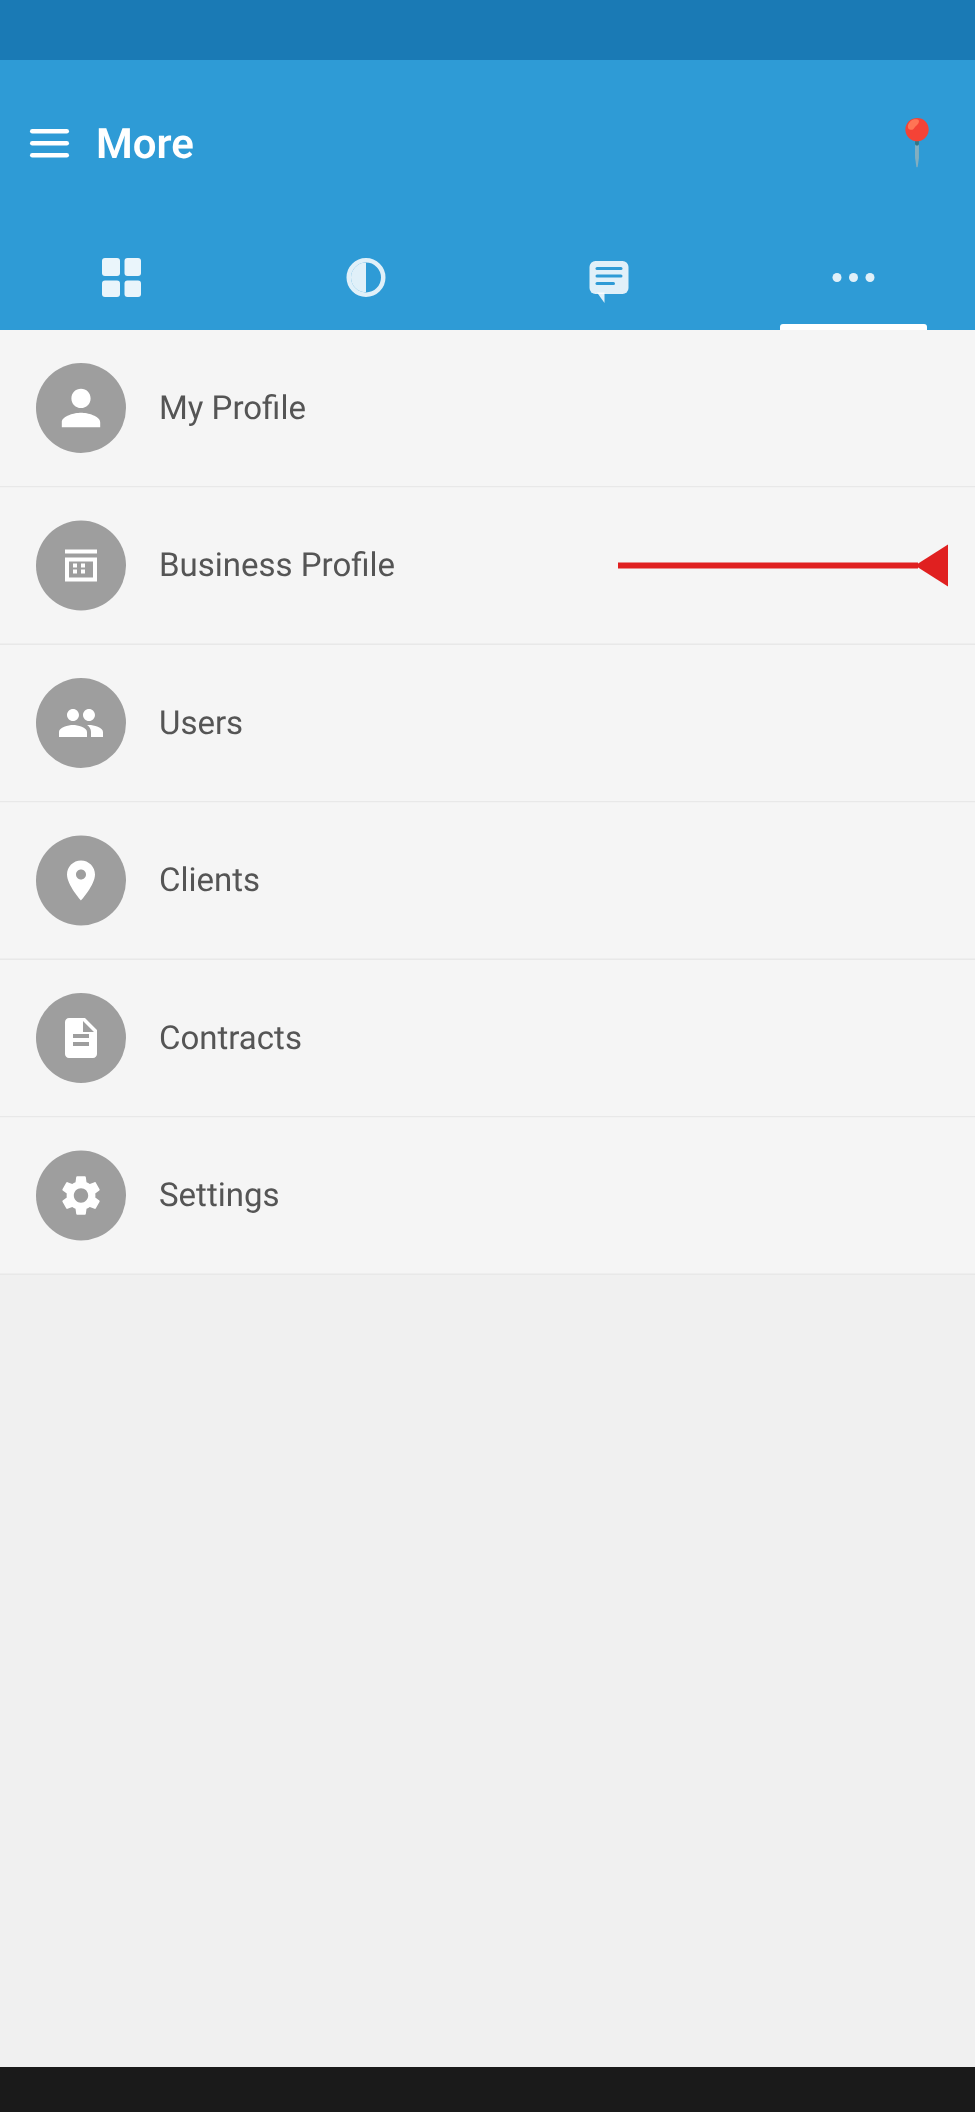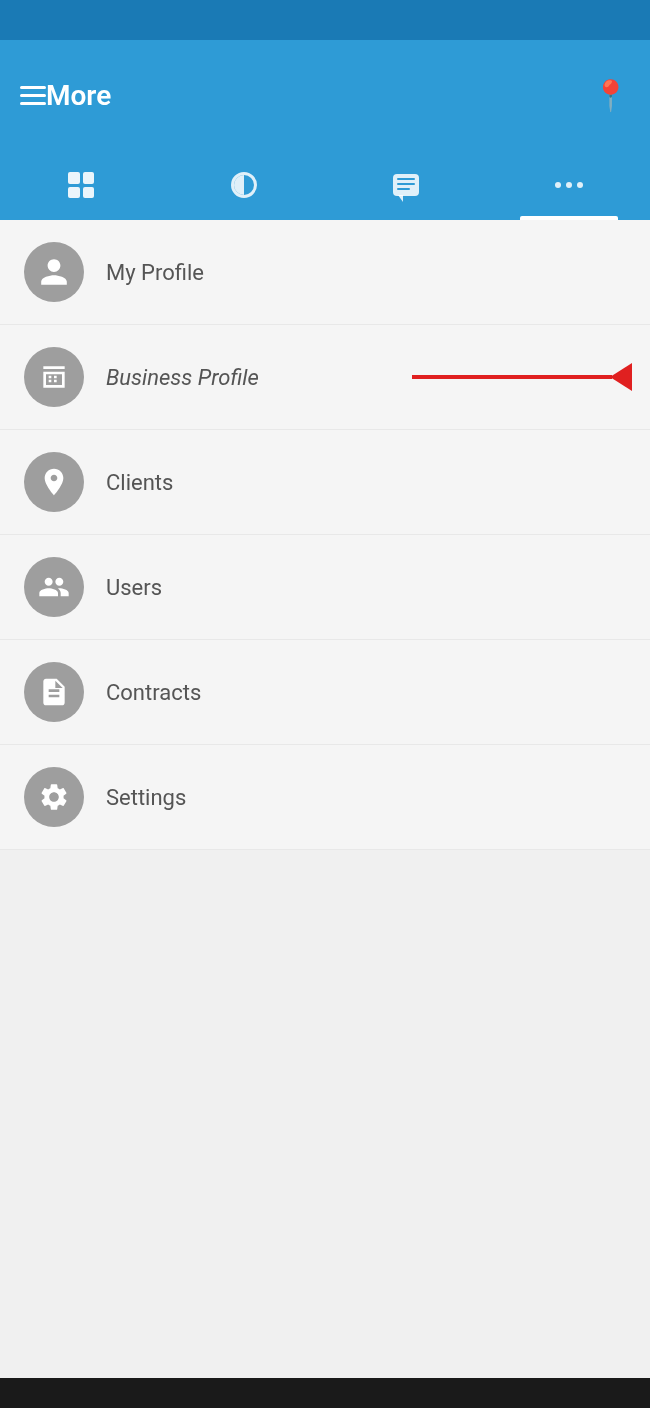--- a/index.html
+++ b/index.html
@@ -30,20 +30,21 @@
       background-color: #2e9bd6;
       display: flex;
       align-items: center;
       justify-content: space-between;
       padding: 0 20px;
     }
 
     .header-left {
       display: flex;
       align-items: center;
+      gap: 18px;
     }
 
     .hamburger-icon {
       display: flex;
       flex-direction: column;
       gap: 5px;
       cursor: pointer;
     }
 
     .hamburger-icon span {
@@ -207,21 +208,20 @@
     }
 
     .menu-label {
       font-size: 22px;
       color: #555555;
       font-weight: 400;
     }
 
     .menu-item-wrapper {
       position: relative;
-      font-style: italic;
     }
 
     
     .bottom-bar {
       position: fixed;
       bottom: 0;
       width: 650px;
       height: 30px;
       background-color: #1a1a1a;
     }
@@ -298,35 +298,35 @@
 
     <div style="position: absolute; right: 18px; top: 50%; transform: translateY(-50%); display: flex; align-items: center;">
       <div style="width: 200px; height: 4px; background-color: #e02020;"></div>
       <div style="width: 0; height: 0; border-top: 14px solid transparent; border-bottom: 14px solid transparent; border-right: 22px solid #e02020; margin-left: -2px;"></div>
     </div>
   </div>
 
   <div class="menu-item">
     <div class="menu-icon-circle">
       <svg width="32" height="32" viewBox="0 0 24 24">
+        <path d="M16 11c1.66 0 2.99-1.34 2.99-3S17.66 5 16 5c-1.66 0-3 1.34-3 3s1.34 3 3 3zm-8 0c1.66 0 2.99-1.34 2.99-3S9.66 5 8 5C6.34 5 5 6.34 5 8s1.34 3 3 3zm0 2c-2.33 0-7 1.17-7 3.5V19h14v-2.5c0-2.33-4.67-3.5-7-3.5zm8 0c-.29 0-.62.02-.97.05 1.16.84 1.97 1.97 1.97 3.45V19h6v-2.5c0-2.33-4.67-3.5-7-3.5z"></path>
+      </svg>
+    </div>
+    <span class="menu-label">Users</span>
+  </div>
+
+  <div class="menu-item">
+    <div class="menu-icon-circle">
+      <svg width="32" height="32" viewBox="0 0 24 24">
         <path d="M12 2C8.13 2 5 5.13 5 9c0 5.25 7 13 7 13s7-7.75 7-13c0-3.87-3.13-7-7-7zm0 9.5c-1.38 0-2.5-1.12-2.5-2.5s1.12-2.5 2.5-2.5 2.5 1.12 2.5 2.5-1.12 2.5-2.5 2.5z"></path>
       </svg>
     </div>
     <span class="menu-label">Clients</span>
   </div>
 
-  <div class="menu-item">
-    <div class="menu-icon-circle">
-      <svg width="32" height="32" viewBox="0 0 24 24">
-        <path d="M16 11c1.66 0 2.99-1.34 2.99-3S17.66 5 16 5c-1.66 0-3 1.34-3 3s1.34 3 3 3zm-8 0c1.66 0 2.99-1.34 2.99-3S9.66 5 8 5C6.34 5 5 6.34 5 8s1.34 3 3 3zm0 2c-2.33 0-7 1.17-7 3.5V19h14v-2.5c0-2.33-4.67-3.5-7-3.5zm8 0c-.29 0-.62.02-.97.05 1.16.84 1.97 1.97 1.97 3.45V19h6v-2.5c0-2.33-4.67-3.5-7-3.5z"></path>
-      </svg>
-    </div>
-    <span class="menu-label">Users</span>
-  </div>
-
 
 
   <div class="menu-item">
     <div class="menu-icon-circle">
       <svg width="32" height="32" viewBox="0 0 24 24">
         <path d="M14 2H6c-1.1 0-1.99.9-1.99 2L4 20c0 1.1.89 2 1.99 2H18c1.1 0 2-.9 2-2V8l-6-6zm2 14H8v-2h8v2zm0-4H8v-2h8v2zm-3-5V3.5L18.5 9H13z"></path>
       </svg>
     </div>
     <span class="menu-label">Contracts</span>
   </div>

